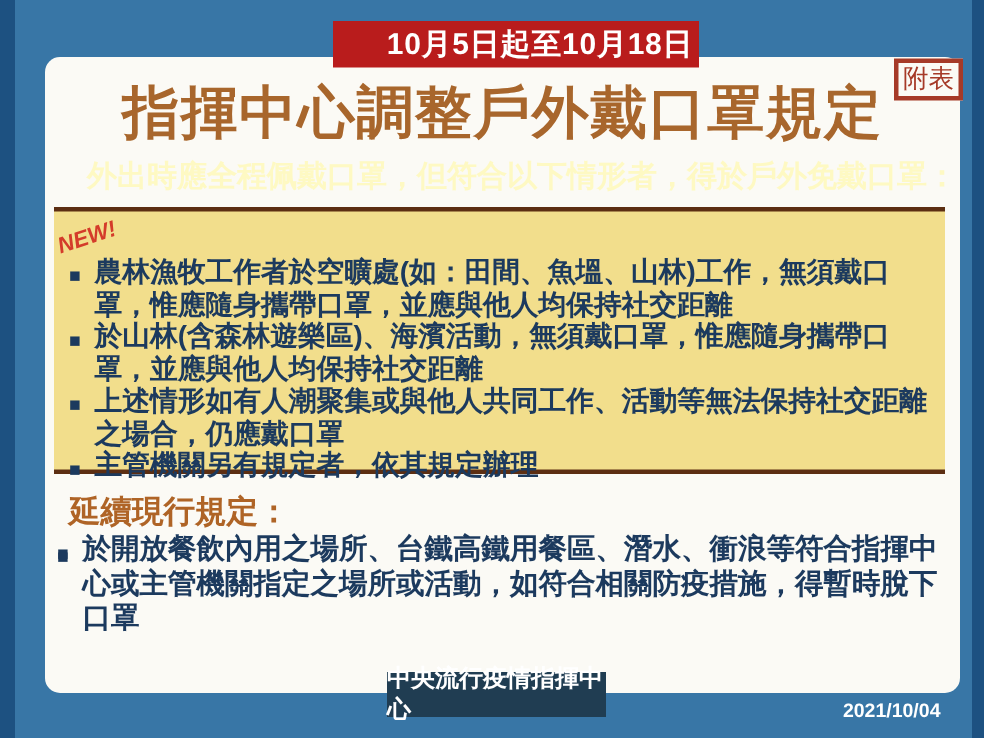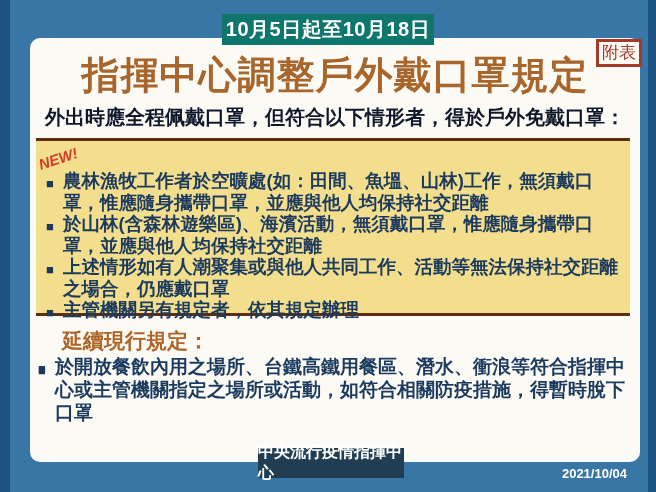--- a/index.html
+++ b/index.html
@@ -12,41 +12,43 @@
   .edge-left{left:0;width:10px;background:#1D5181;}
   .edge-right{right:0;width:8px;background:#1D5181;}
 
   .card{
     position:absolute;left:30px;top:38px;width:610px;height:424px;
     background:#FBFAF5;border-radius:10px;z-index:1;
   }
 
   .top-banner{
     position:absolute;left:222px;top:14px;width:212px;height:31px;
-    background:#0f766e;color:#FFFFFF;font-weight:bold;font-size:20px;
+    background:#b91c1c;color:#FFFFFF;font-weight:bold;font-size:20px;
     display:flex;align-items:center;justify-content:center;z-index:3;
     letter-spacing:0.5px;
+    padding-left:32px;
   }
 
   .appendix-badge{
     position:absolute;left:596px;top:39px;z-index:3;
     border:3px solid #A63A28;color:#A63A28;background:#FBFAF5;
     font-weight:normal;font-size:17px;line-height:20px;padding:1px 3px;
   }
 
   .title{
     position:absolute;left:30px;top:50px;width:610px;z-index:2;
     text-align:center;color:#A8662C;font-size:38px;font-weight:bold;
     letter-spacing:1px;white-space:nowrap;
   }
 
   .intro{
     position:absolute;left:30px;top:104px;width:610px;z-index:2;
-    text-align:center;color:#0f172a;font-size:20px;font-weight:bold;
+    text-align:center;color:#fef9c3;font-size:20px;font-weight:bold;
     white-space:nowrap;
+    padding-left:13px;
   }
 
   .panel{
     position:absolute;left:36px;top:138px;width:594px;height:178px;z-index:2;
     background:#F2DE8C;box-sizing:border-box;
     border-top:3px solid #5C2E12;border-bottom:3px solid #5C2E12;
     padding:2px 6px 0 10px;
   }
   .panel-heading-row{position:relative;padding-left:34px;height:27px;}
   .new-badge{
@@ -63,21 +65,21 @@
   .rule-item{
     position:relative;padding-left:17px;
     color:#1C3A5E;font-size:18.5px;font-weight:bold;line-height:21.5px;
   }
   .bullet{
     position:absolute;left:0;top:3px;font-size:13px;color:#1C3A5E;
   }
 
   .current-heading{
     position:absolute;left:46px;top:327px;z-index:2;
-    color:#AF6426;font-size:21px;font-weight:bold;margin-left:16px;
+    color:#AF6426;font-size:21px;font-weight:bold;
   }
   .current-list{
     position:absolute;left:38px;top:353px;width:588px;z-index:2;
   }
   .current-list .rule-item{
     font-size:19px;line-height:23px;margin-bottom:2px;
   }
   .current-list .bullet{top:4px;}
 
   .footer-banner{

